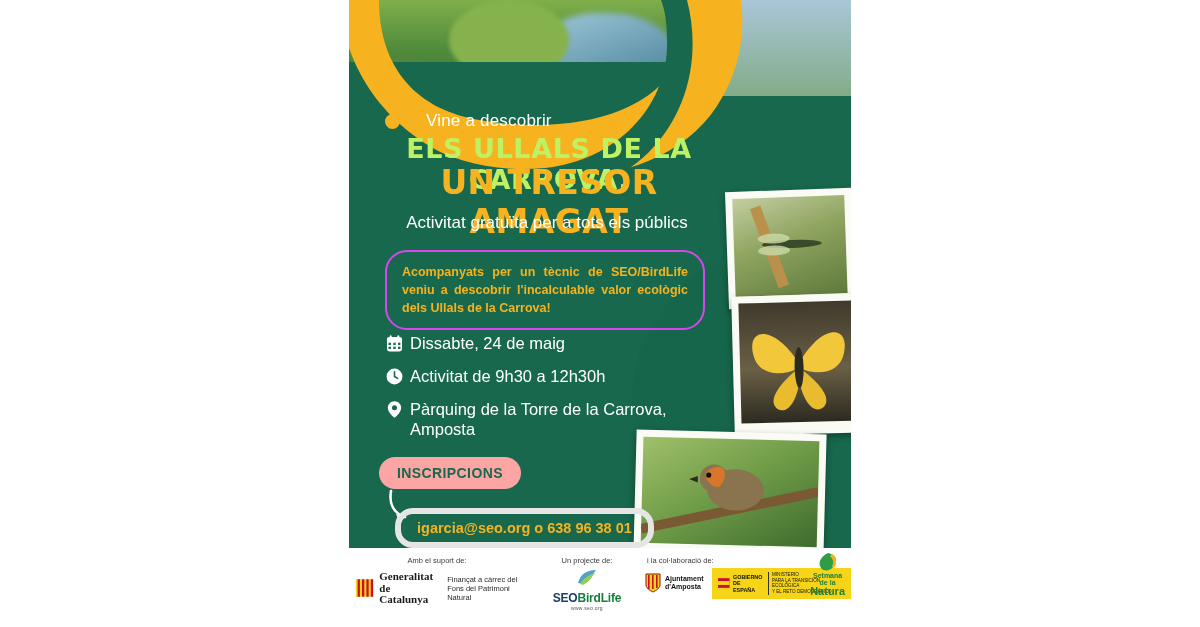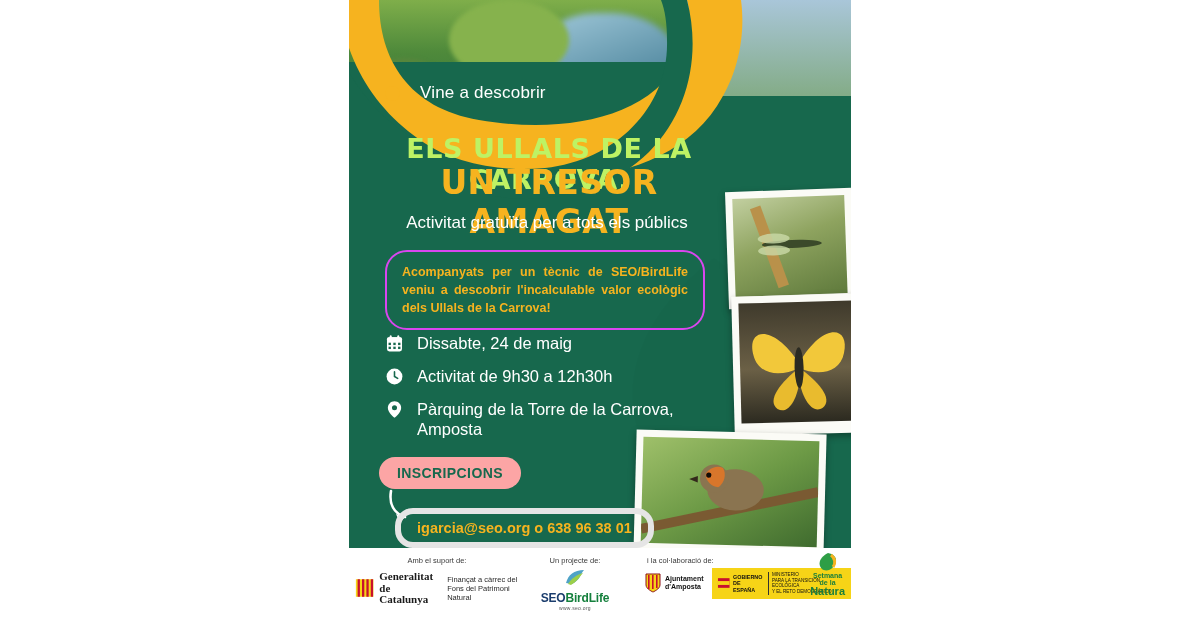--- a/index.html
+++ b/index.html
@@ -98,22 +98,22 @@
   .pol-butterfly { left: 384px; top: 295px; width: 118px; height: 120px; transform: rotate(-1.5deg); }
   .pol-robin     { left: 286px; top: 432px; width: 176px; height: 106px; transform: rotate(1.5deg); }
 
   .img-dragonfly { background: linear-gradient(160deg,#c2cfa0 0%,#8ea35f 45%,#5f7a3c 100%); position:relative; }
   .img-butterfly { background: linear-gradient(180deg,#3f3a2c 0%,#6b6046 55%,#2c2a20 100%); position:relative; }
   .img-robin     { background: linear-gradient(150deg,#9fc06a 0%,#6d9a46 50%,#3f6b2e 100%); position:relative; }
 
   
   .badge-row {
     position: absolute;
-    left: 36px; top: 83px;
-    display: flex; align-items: center; gap: 20px;
+    left: 36px; top: 111px;
+    display: flex; align-items: center; gap: 26px;
   }
   .dot-yellow {
     width: 15px; height: 15px; border-radius: 50%;
     background: #f6b31f; display:block;
   }
   .vine {
     color: #ffffff;
     font-size: 17px;
     letter-spacing: .2px;
   }
@@ -161,21 +161,21 @@
     text-align: justify;
   }
   .info-list {
     position: absolute;
     left: 36px; top: 333px;
     width: 330px;
   }
   .info-row {
     display: flex;
     align-items: flex-start;
-    gap: 13px;
+    gap: 6px;
     margin-bottom: 9px;
     color: #ffffff;
     font-size: 16.5px;
     line-height: 1.22;
   }
   .info-row .ico { flex: 0 0 auto; margin-top: 1px; }
   .inscripcions {
     position: absolute;
     left: 30px; top: 457px;
     background: #fca5a5;
@@ -208,21 +208,21 @@
     width: 502px; height: 79px;
     background: #ffffff;
   }
   .foot-label {
     color: #3a3a3a;
     font-size: 7.5px;
     text-align: center;
   }
   .f-col { position: absolute; }
   .f-suport  { left: 0px;   top: 8px;  width: 176px; }
-  .f-projecte{ left: 170px; top: 8px;  width: 112px; }
+  .f-projecte{ left: 182px; top: 8px;  width: 112px; }
   .f-collab  { left: 292px; top: 8px;  width: 210px; }
 
   .gene-row { display: flex; align-items: center; gap: 5px; margin-top: 6px; padding-left: 6px; }
   .gene-name { font-size: 11px; font-weight: bold; color: #1a1a1a; line-height: 1.05; font-family: "Liberation Serif", serif; }
   .gene-note { font-size: 7.5px; color: #2a2a2a; line-height: 1.2; }
   .seo-block { text-align: center; margin-top: 2px; }
   .seo-text { font-size: 12px; font-weight: bold; color: #1b3d6d; letter-spacing: -.2px; }
   .seo-text .bird { color: #15803d; }
   .seo-url { font-size: 5px; color: #555; letter-spacing: .3px; }
   .collab-row { display: flex; align-items: center; gap: 8px; margin-top: 3px; padding-left: 4px; }

